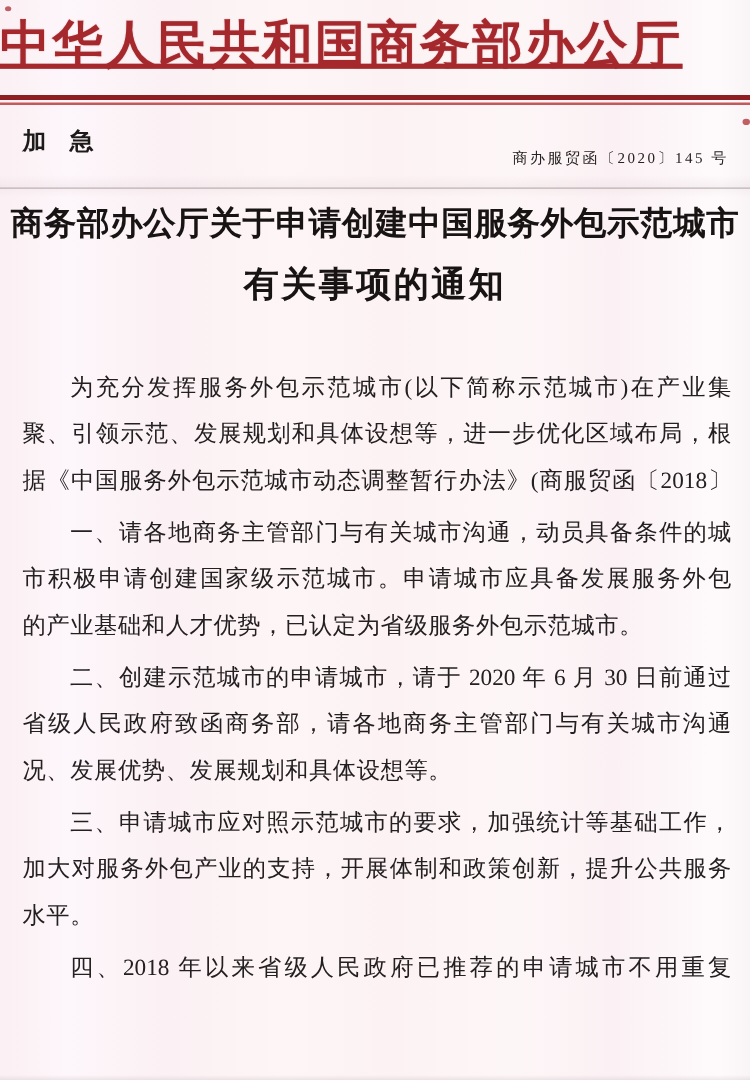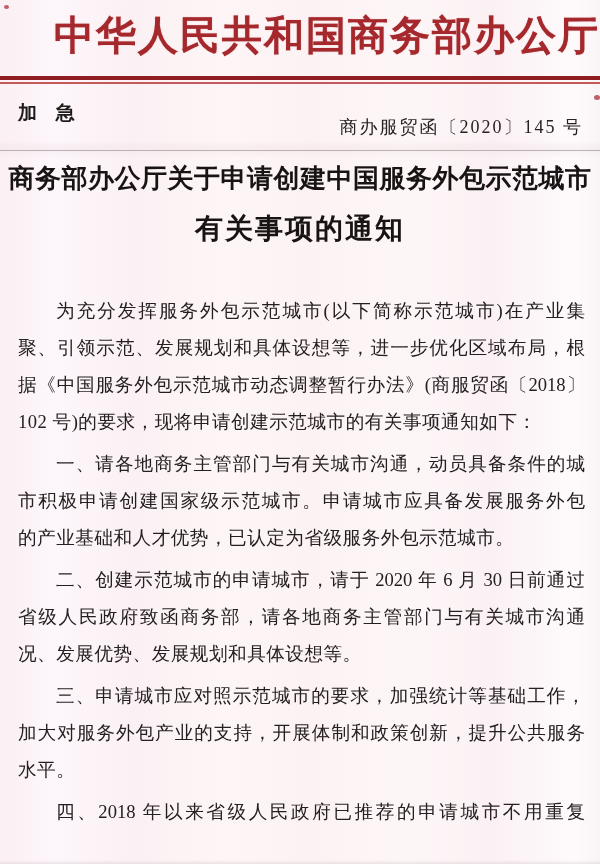--- a/index.html
+++ b/index.html
@@ -14,42 +14,43 @@
       #fcf3f5;
     font-family:"Liberation Serif","DejaVu Serif",serif;
   }
   
   .shade{
     position:absolute;left:0;right:0;top:140px;height:18px;
     background:linear-gradient(180deg,rgba(255,255,255,0) 0%,rgba(120,80,90,0.05) 50%,rgba(255,255,255,0) 100%);
   }
   .org-name{
     position:absolute;top:8px;left:0;right:0;
-    text-align:right;
+    text-align:left;
     font-size:40px;font-weight:bold;
     letter-spacing:2px;
     color:#a5282c;
     text-shadow:0 0 1px rgba(165,40,44,0.55);
     white-space:nowrap;
+    text-decoration:underline;
   }
   .red-rule{
     position:absolute;top:76px;left:0;right:0;height:9px;
   }
   .red-rule .thick{position:absolute;top:0;left:0;right:0;height:4px;background:#8e1e21;}
   .red-rule .thin{position:absolute;top:6px;left:0;right:0;height:2px;background:#c4595c;}
   .meta-row{
     position:absolute;top:100px;left:18px;right:17px;height:26px;
     display:flex;justify-content:space-between;align-items:center;
   }
   .urgency{
     font-size:19px;font-weight:bold;color:#1d1a1a;
     word-spacing:12px;letter-spacing:1px;
   }
   .doc-number{
-    font-size:18px;color:#262222;letter-spacing:2px;white-space:nowrap;margin-top:27px;
+    font-size:12px;color:#262222;letter-spacing:2px;white-space:nowrap;margin-top:27px;
   }
   .meta-divider{
     position:absolute;top:150px;left:0;right:0;height:1px;
     background:rgba(70,50,52,0.32);
   }
   .doc-title{
     position:absolute;top:160px;left:0;right:0;
     text-align:center;color:#181414;font-weight:bold;
   }
   .doc-title .t1{font-size:26px;line-height:38px;letter-spacing:0.5px;white-space:nowrap;}
@@ -104,21 +105,20 @@
 
   <div class="doc-title">
     <div class="t1">商务部办公厅关于申请创建中国服务外包示范城市</div>
     <div class="t2">有关事项的通知</div>
   </div>
 
   <div class="body-text">
     <div class="ln just indent pgap">为充分发挥服务外包示范城市(以下简称示范城市)在产业集</div>
     <div class="ln just">聚、引领示范、发展规划和具体设想等，进一步优化区域布局，根</div>
     <div class="ln just">据《中国服务外包示范城市动态调整暂行办法》(商服贸函〔2018〕</div>
-    <div class="ln">102 号)的要求，现将申请创建示范城市的有关事项通知如下：</div>
     <div class="ln just indent pgap">一、请各地商务主管部门与有关城市沟通，动员具备条件的城</div>
     <div class="ln just">市积极申请创建国家级示范城市。申请城市应具备发展服务外包</div>
     <div class="ln">的产业基础和人才优势，已认定为省级服务外包示范城市。</div>
     <div class="ln just indent pgap">二、创建示范城市的申请城市，请于 2020 年 6 月 30 日前通过</div>
     <div class="ln just">省级人民政府致函商务部，请各地商务主管部门与有关城市沟通</div>
     <div class="ln">况、发展优势、发展规划和具体设想等。</div>
     <div class="ln just indent pgap">三、申请城市应对照示范城市的要求，加强统计等基础工作，</div>
     <div class="ln just">加大对服务外包产业的支持，开展体制和政策创新，提升公共服务</div>
     <div class="ln">水平。</div>
     <div class="ln just indent pgap">四、2018 年以来省级人民政府已推荐的申请城市不用重复</div>

